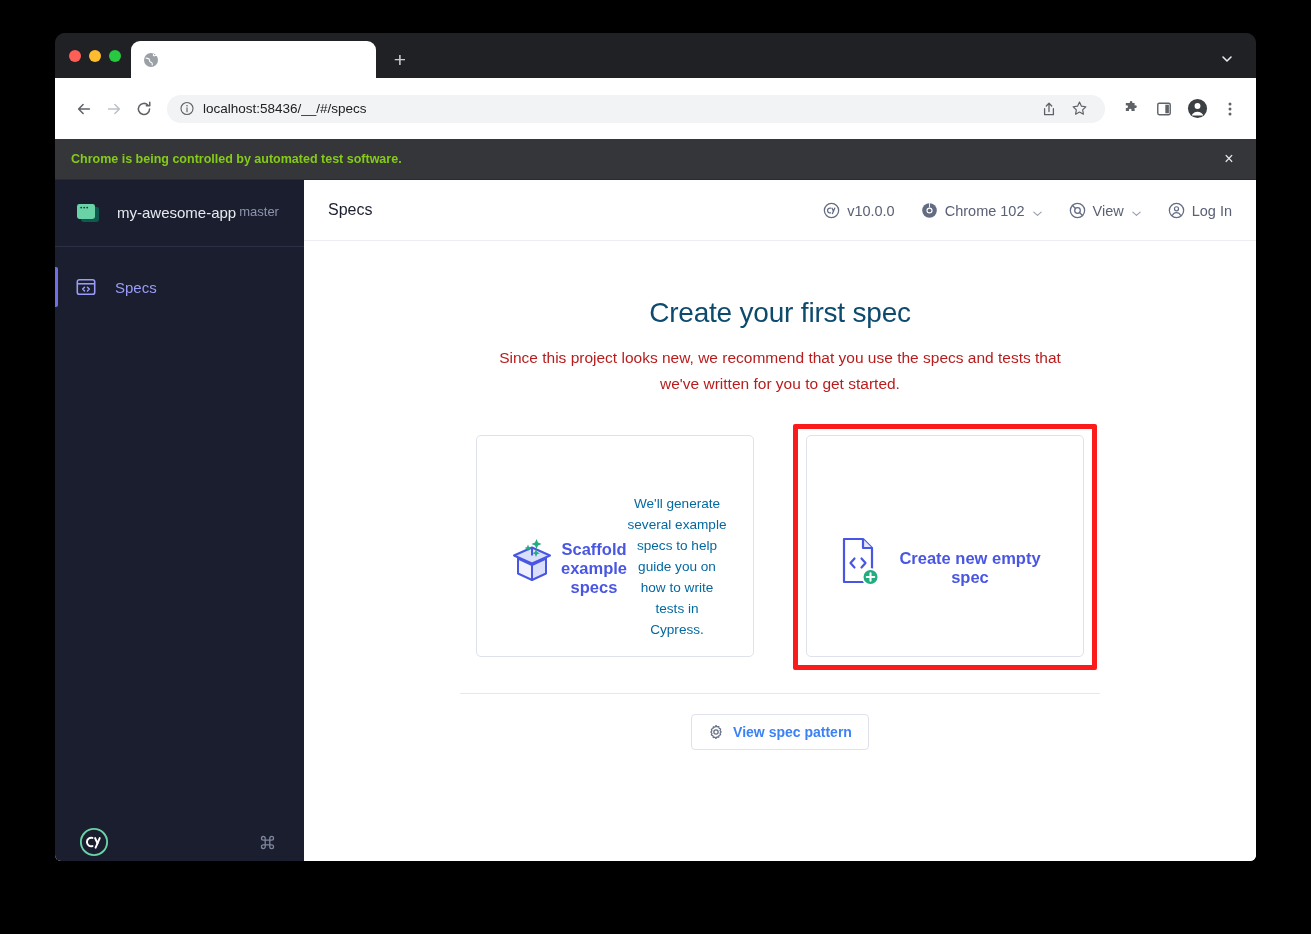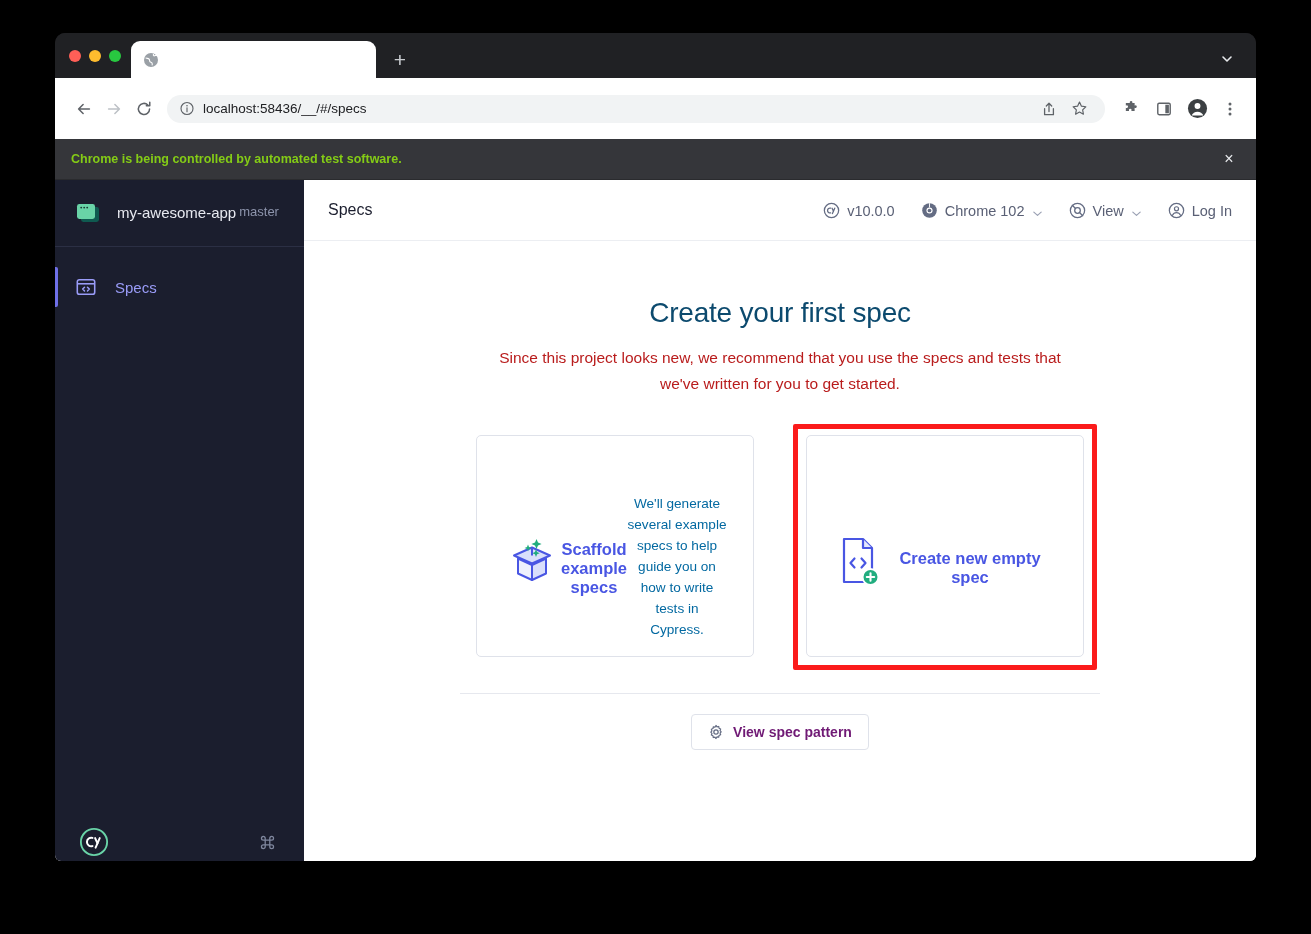--- a/index.html
+++ b/index.html
@@ -260,21 +260,21 @@
     max-width: 660px; text-align: center;
     font-size: 15.5px; line-height: 26px; color: #646c83;
   }
   .pattern-btn {
     margin-top: 20px;
     display: inline-flex; align-items: center; gap: 9px;
     border: 1px solid #dfe2ea;
     border-radius: 4px;
     background: #fff;
     padding: 9px 16px;
-    font-size: 14px; color: #701a75; font-weight: bold;
+    font-size: 14px; color: #3b82f6; font-weight: bold;
     cursor: pointer;
   }
   .pattern-btn .g-ico { width: 16px; height: 16px; display:block; color:#646c83; }
 </style>
 </head>
 <body>
 
 <div class="browser-window">
 
   <div class="tab-strip">

